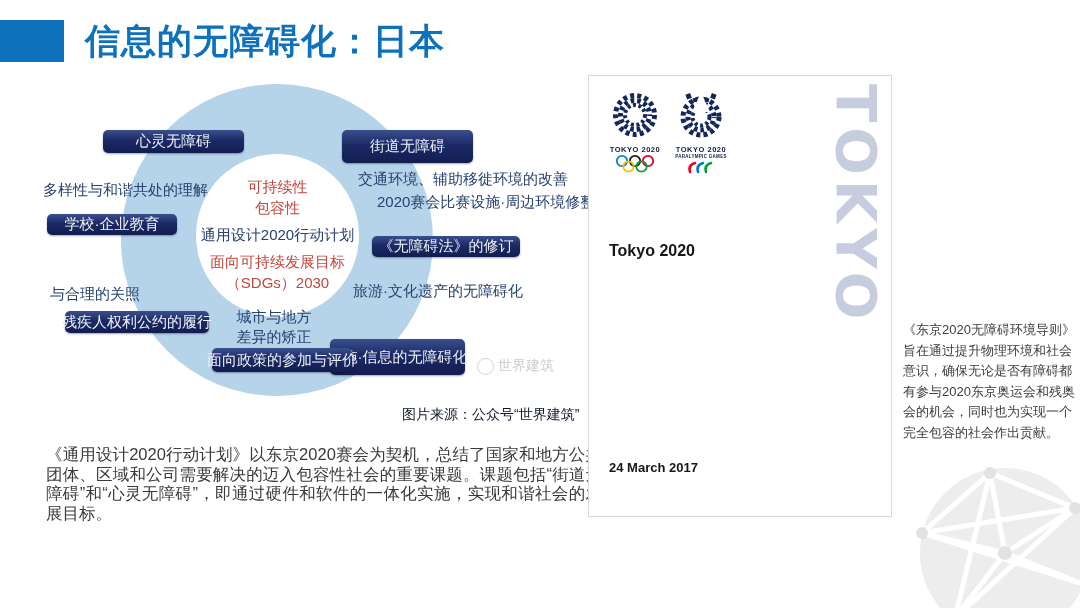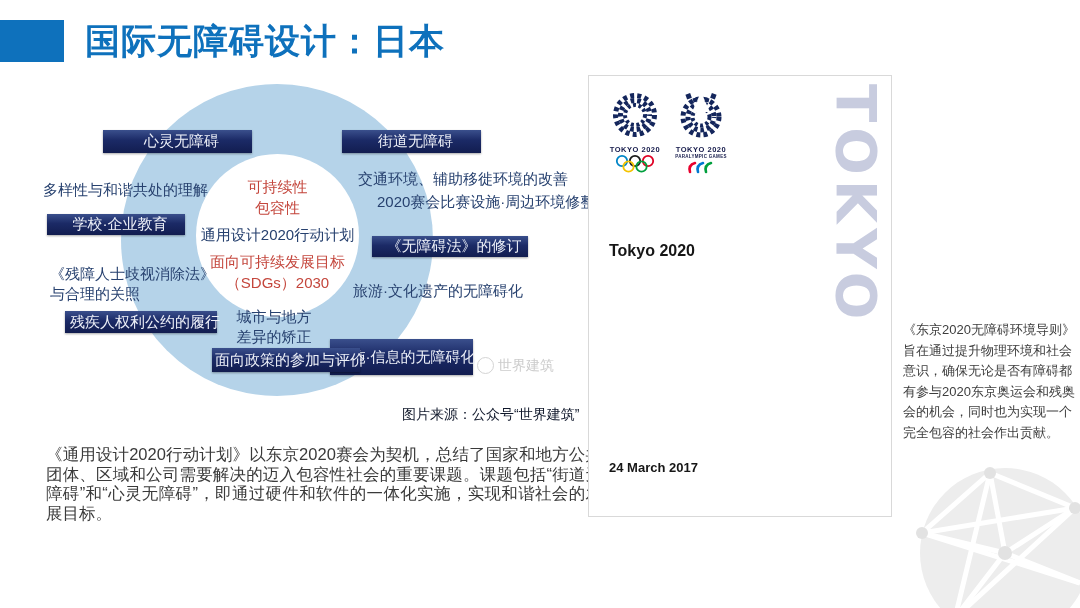--- a/index.html
+++ b/index.html
@@ -13,47 +13,46 @@
   .slide-title{
     position:absolute;left:85px;top:18px;font-size:35px;font-weight:bold;color:#0E71BC;
     letter-spacing:1px;white-space:nowrap;
   }
   
   .ring{position:absolute;left:121px;top:84px;width:312px;height:312px;border-radius:50%;background:#B5D3E9;}
   .inner-circle{position:absolute;left:196px;top:154px;width:163px;height:163px;border-radius:50%;background:#ffffff;}
   .pill{
     position:absolute;display:flex;align-items:center;justify-content:center;
     background:linear-gradient(180deg,#3A4F8C 0%,#1B2A66 45%,#121D50 100%);
-    border-radius:0;color:#EDF0F8;font-size:15px;white-space:nowrap;
+    border-radius:5px;color:#EDF0F8;font-size:15px;white-space:nowrap;
     box-shadow:0 1px 2px rgba(0,0,0,.35);
-    padding-left:8px;
   }
   .p-mind{left:103px;top:130px;width:141px;height:23px;}
-  .p-street{left:342px;top:130px;width:131px;height:23px;}
+  .p-street{left:342px;top:130px;width:131px;height:33px;}
   .p-school{left:47px;top:214px;width:130px;height:21px;}
   .p-law{left:372px;top:236px;width:148px;height:21px;}
   .p-convention{left:65px;top:311px;width:144px;height:22px;}
   .p-facility{left:330px;top:311px;width:135px;height:36px;margin-top:28px;}
   .p-policy{left:212px;top:348px;width:140px;height:24px;}
   .dlabel{position:absolute;color:#27416F;font-size:15px;white-space:nowrap;}
   .l-diversity{left:43px;top:181px;}
   .l-elimination{left:50px;top:264px;line-height:20px;}
   .l-traffic{left:358px;top:170px;}
   .l-venues{left:377px;top:193px;}
   .l-tourism{left:353px;top:282px;text-align:right;}
   .l-city{left:232px;top:307px;width:84px;text-align:center;line-height:20px;}
   .center-text{
     position:absolute;left:196px;top:176px;width:163px;text-align:center;
     font-size:15px;line-height:21px;color:#27416F;
   }
   .red{color:#C4463C;}
   .center-text .gap{display:block;height:6px;}
   .diagram-watermark{
     position:absolute;left:477px;top:357px;color:#CCCCCC;font-size:14px;
-    display:flex;align-items:flex-start;gap:4px;
+    display:flex;align-items:flex-end;gap:4px;
   }
   .wm-circle{width:15px;height:15px;border-radius:50%;border:1.5px solid #D4D4D4;display:inline-block;}
   .img-caption{position:absolute;left:402px;top:406px;font-size:14px;color:#0f172a;white-space:nowrap;}
   
   .left-paragraph{
     position:absolute;left:46px;top:445px;width:556px;
     font-size:16.5px;line-height:19.5px;color:#3A3A3A;text-align:justify;
   }
   
   .doc-card{
@@ -79,37 +78,37 @@
     position:absolute;left:903px;top:320px;width:172px;
     font-size:13px;line-height:20.5px;color:#3D3D3D;
   }
   
   .corner-watermark{position:absolute;right:0;bottom:0;}
 </style>
 </head>
 <body>
 
 <div class="accent-rect"></div>
-<div class="slide-title">国际无障碍设计：日本</div>
+<div class="slide-title">信息的无障碍化：日本</div>
 
 <div>
   <div class="ring"></div>
   <div class="inner-circle"></div>
 
   <div class="pill p-mind">心灵无障碍</div>
   <div class="pill p-street">街道无障碍</div>
   <div class="pill p-school">学校·企业教育</div>
   <div class="pill p-law">《无障碍法》的修订</div>
   <div class="pill p-convention">残疾人权利公约的履行</div>
   <div class="pill p-facility">设施·信息的无障碍化</div>
   <div class="pill p-policy">面向政策的参加与评价</div>
 
   <div class="dlabel l-diversity">多样性与和谐共处的理解</div>
   <div class="dlabel l-elimination">
-    <span>《残障人士歧视消除法》</span><br>
+    <br>
     <span>与合理的关照</span>
   </div>
   <div class="dlabel l-traffic">交通环境、辅助移徙环境的改善</div>
   <div class="dlabel l-venues">2020赛会比赛设施·周边环境修整</div>
   <div class="dlabel l-tourism">旅游·文化遗产的无障碍化</div>
   <div class="dlabel l-city">
     <span>城市与地方</span><br>
     <span>差异的矫正</span>
   </div>
 

